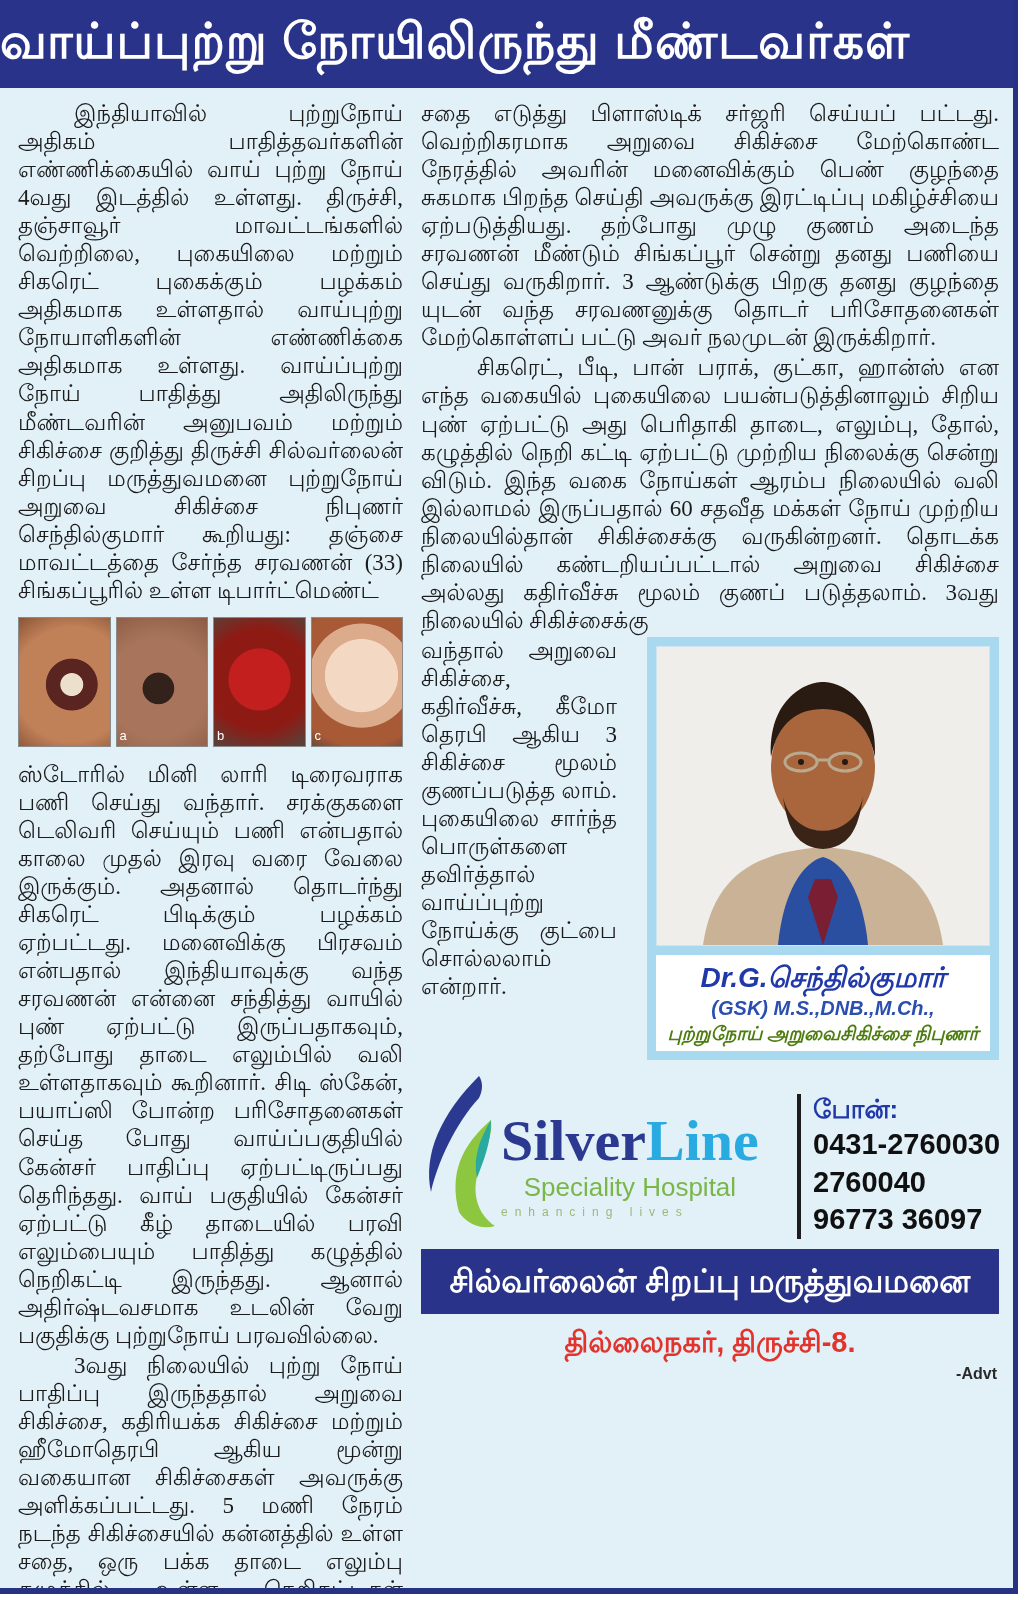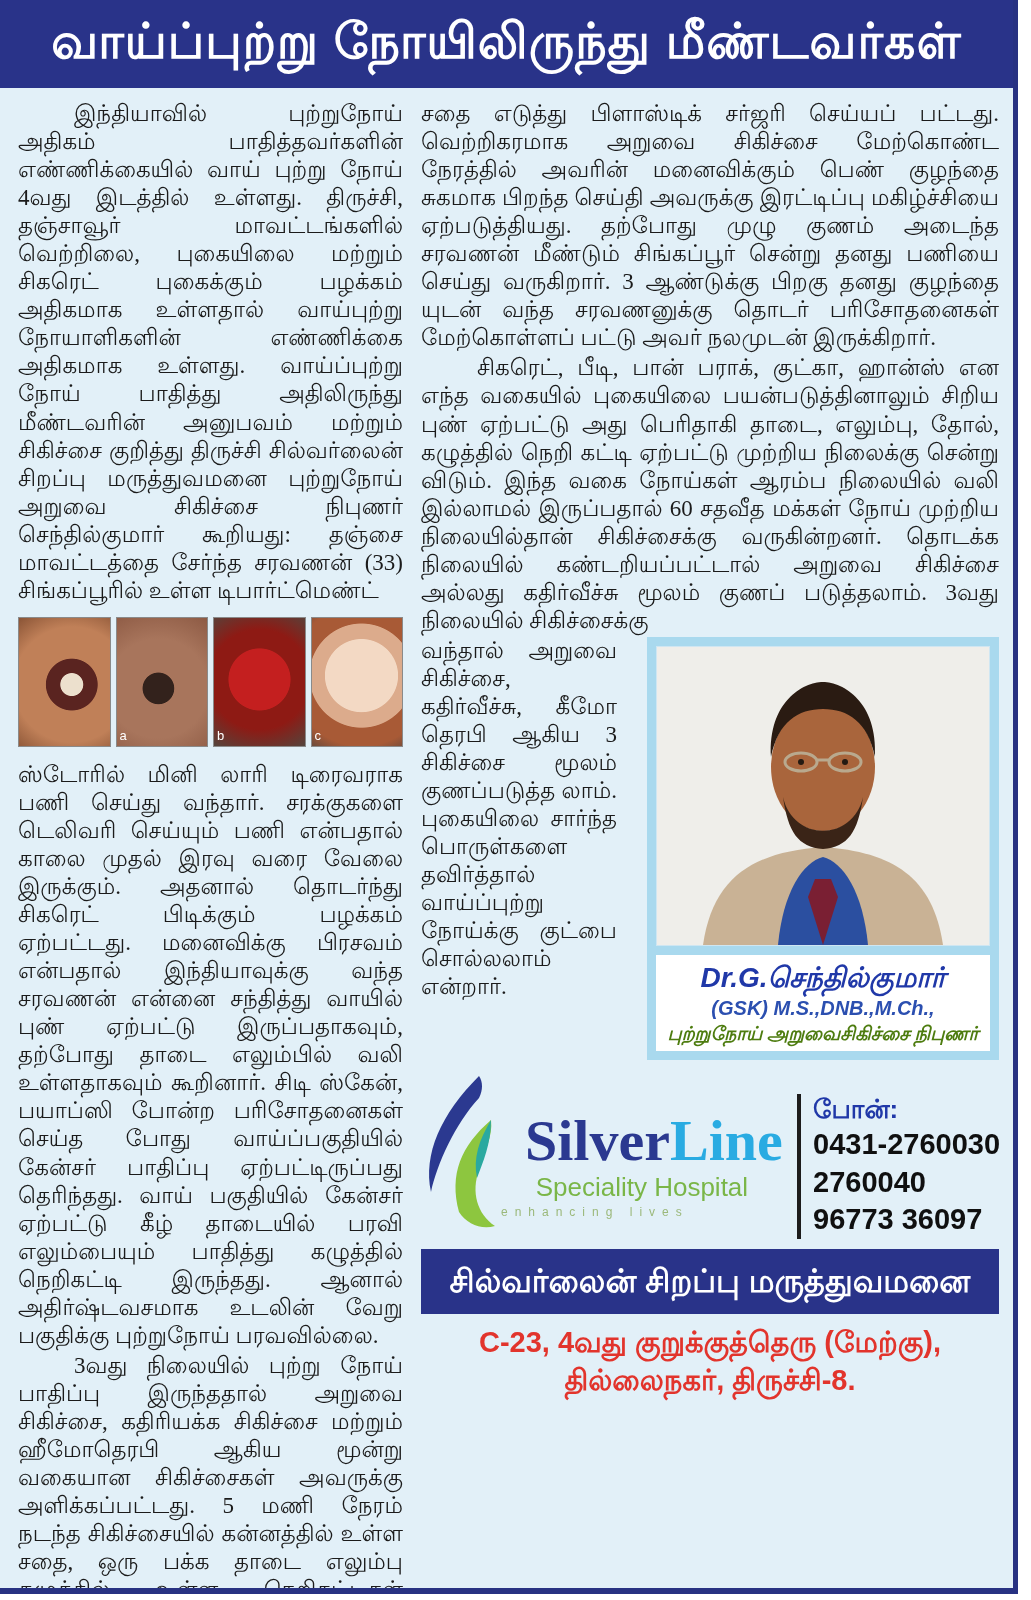--- a/index.html
+++ b/index.html
@@ -1,18 +1,18 @@
 <!DOCTYPE html>
 <html><head>
 <meta charset="utf-8">
 <style>
   html,body{margin:0;padding:0;}
   .page{position:relative;width:1031px;height:1600px;background:#ffffff;font-family:"Liberation Serif",serif;overflow:hidden;}
   .ad{position:absolute;left:0;top:0;width:1013px;height:1588px;background:#e2f0f8;border-right:5px solid #283282;border-bottom:6px solid #283282;overflow:hidden;}
-  .masthead{background:#293389;height:88px;display:flex;align-items:center;justify-content:center;}
+  .masthead{background:#293389;height:88px;display:flex;align-items:center;justify-content:flex-start;}
   .masthead h1{margin:0;color:#ffffff;font-size:49px;font-weight:bold;font-family:"Liberation Sans",sans-serif;letter-spacing:1px;white-space:nowrap;}
   .body-cols{display:flex;gap:18px;padding:12px 14px 0 18px;}
   .col{flex:1;text-align:justify;font-size:23px;line-height:1.22;color:#1b1b1b;}
   .col p{margin:0 0 2px 0;}
   .col p.indent{text-indent:56px;}
   
   .photo-strip{display:flex;gap:5px;margin:12px 0 14px 0;}
   .clinical-photo{height:128px;flex:1;position:relative;border:1px solid #8a8a8a;}
   .clinical-photo .corner-label{position:absolute;left:3px;bottom:2px;color:#fff;font-size:13px;font-family:"Liberation Sans",sans-serif;}
   .cp1{background:radial-gradient(circle at 58% 52%,#ece0cd 0 13%,#5a2420 14% 30%,#c08058 31% 68%,#8a5436 100%);}
@@ -28,21 +28,21 @@
   .caption{background:#ffffff;margin-top:9px;text-align:center;padding:8px 2px 6px 2px;}
   .doc-name{color:#2038a8;font-weight:bold;font-size:28px;font-family:"Liberation Sans",sans-serif;line-height:1.1;}
   .doc-qual{color:#2b4fb0;font-weight:bold;font-size:20px;font-family:"Liberation Sans",sans-serif;margin-top:2px;}
   .doc-desig{color:#4d7c0f;font-weight:bold;font-size:19px;margin-top:2px;}
   
   .logo-row{display:flex;align-items:center;margin-top:8px;}
   .logo-block{flex:1;display:flex;align-items:flex-start;}
   .swoosh{width:86px;height:160px;flex:none;}
   .logo-words{margin-left:-6px;margin-top:38px;}
   .logo-line1{font-family:"Liberation Serif",serif;font-weight:bold;font-size:58px;line-height:1;white-space:nowrap;}
-  .logo-silver{color:#2b3990;margin-left:24px;}
+  .logo-silver{color:#2b3990;}
   .logo-line{color:#29abe2;}
   .logo-sub{color:#7ab648;font-size:26px;font-family:"Liberation Sans",sans-serif;text-align:center;margin-top:2px;}
   .logo-tag{color:#9bb87a;font-size:12px;font-family:"Liberation Sans",sans-serif;text-align:left;letter-spacing:7px;margin-top:2px;}
   .phone-block{flex:none;width:186px;border-left:4px solid #1c1c1c;padding-left:12px;font-family:"Liberation Sans",sans-serif;margin-top:26px;}
   .phone-label{color:#2038a8;font-size:26px;font-weight:bold;}
   .phone-number{font-size:29px;font-weight:bold;color:#101010;line-height:1.3;white-space:nowrap;}
   
   .banner{background:#293389;color:#ffffff;text-align:center;font-size:32px;font-weight:bold;padding:13px 0;margin:10px 0 10px 0;font-family:"Liberation Sans",sans-serif;white-space:nowrap;}
   .address{color:#e2342c;text-align:center;font-weight:bold;font-size:29px;line-height:1.3;font-family:"Liberation Sans",sans-serif;}
   .advt{text-align:right;font-size:16px;color:#2a2a2a;font-family:"Liberation Sans",sans-serif;font-weight:bold;margin-top:2px;padding-right:2px;}
@@ -130,21 +130,21 @@
             <div class="phone-label">போன்:</div>
             <div class="phone-number">0431-2760030</div>
             <div class="phone-number">2760040</div>
             <div class="phone-number">96773 36097</div>
           </div>
         </div>
 
         <div class="banner">சில்வர்லைன் சிறப்பு மருத்துவமனை</div>
 
         <div class="address">
-          <div>C-23, 4வது குறுக்குத்தெரு (மேற்கு),</div>
           <div>தில்லைநகர், திருச்சி-8.</div>
         </div>
 
+        <div class="advt">-Advt</div>
       </div>
 
     </div>
   </div>
 </div>
 
 </body></html>

